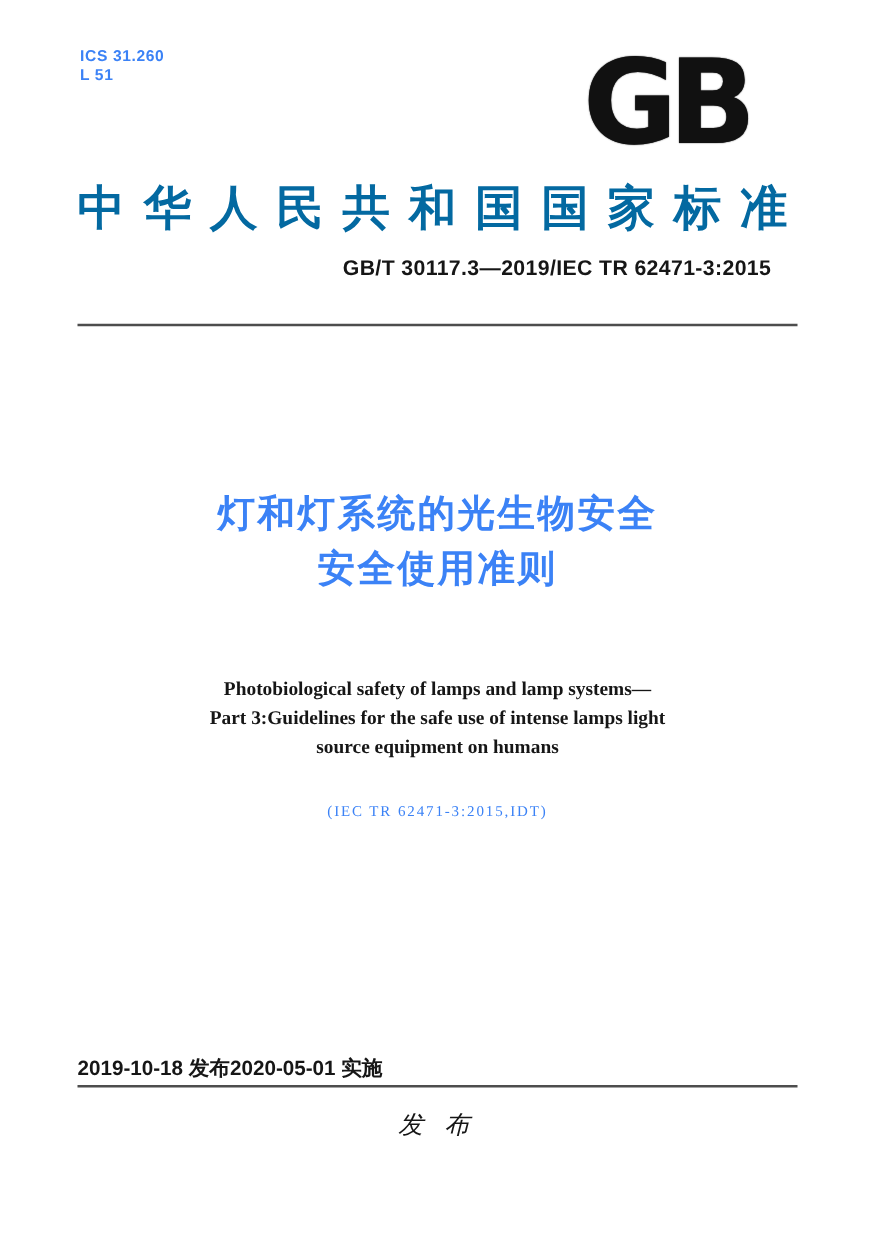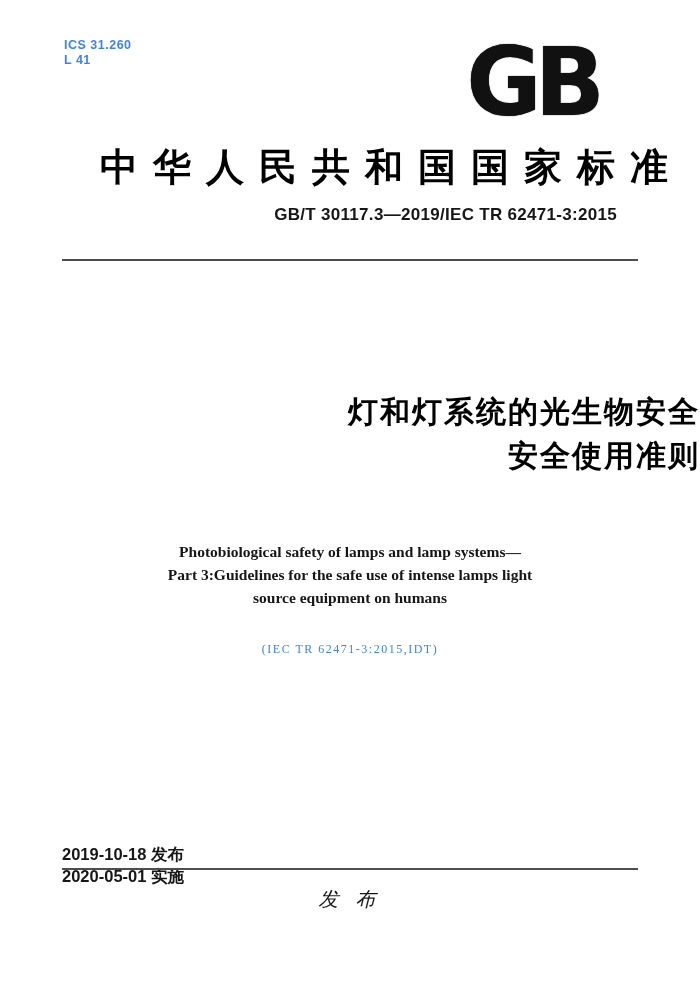--- a/index.html
+++ b/index.html
@@ -20,77 +20,77 @@
     font-family:"DejaVu Sans",sans-serif;font-weight:bold;
     font-size:92px;line-height:86px;letter-spacing:-7px;
     color:#111;transform:scaleY(1.02);
     text-shadow:0 0 1px #000;
   }
   
   .cn-heading{
     position:absolute;left:62px;top:144px;width:600px;
     font-family:"Liberation Serif",serif;font-weight:bold;
     font-size:38px;line-height:46px;letter-spacing:15px;
-    white-space:nowrap;color:#000000;margin-left:38px;
+    white-space:nowrap;color:#0369a1;
   }
   
   .std-code{
     position:absolute;right:83px;top:205px;
     font-family:"Liberation Sans",sans-serif;font-weight:bold;
     font-size:17px;letter-spacing:0.3px;color:#161616;
   }
   .rule{
     position:absolute;left:62px;width:576px;height:2px;background:#4d4d4d;
   }
   .rule-top{top:259px;}
   .rule-bottom{top:868px;}
   
   .cn-title{
-    position:absolute;left:0;top:390px;width:700px;text-align:right;
+    position:absolute;left:0;top:390px;width:700px;text-align:center;
     font-family:"Liberation Sans",sans-serif;font-weight:bold;
-    font-size:30px;line-height:44px;letter-spacing:2px;color:#000000;
+    font-size:30px;line-height:44px;letter-spacing:2px;color:#3b82f6;
   }
   
   .en-title{
     position:absolute;left:0;top:540px;width:700px;text-align:center;
     font-family:Liberation Serif, serif;font-weight:bold;
     font-size:15.5px;line-height:23px;color:#161616;
   }
   
   .adoption-note{
     position:absolute;left:0;top:642px;width:700px;text-align:center;
     font-family:"Liberation Serif",serif;font-size:12px;
     letter-spacing:1.5px;color:#3b82f6;
   }
   
   .dates-row{
     position:absolute;left:62px;top:844px;width:576px;
-    display:flex;justify-content:flex-end;
+    display:flex;justify-content:flex-start;
     font-family:"Liberation Sans",sans-serif;font-weight:bold;
-    font-size:16.5px;color:#161616;flex-direction:column;
+    font-size:16.5px;color:#161616;
   }
   
   .publisher{
     position:absolute;left:0;top:886px;width:700px;
     display:flex;justify-content:center;align-items:center;gap:16px;
     font-family:"Liberation Serif",serif;color:#161616;
   }
   .issuers{text-align:center;font-size:20px;line-height:23px;font-weight:500;}
   .issuer-line-1{letter-spacing:3.5px;}
   .issuer-line-2{letter-spacing:0.5px;}
   .issue-label{font-size:20px;letter-spacing:6px;white-space:nowrap;font-style:italic;}
 </style>
 </head>
 <body>
 
 <div class="page">
 
   <div class="ics-block">
     <div>ICS 31.260</div>
-    <div>L 41</div>
+    <div>L 51</div>
   </div>
 
   <div class="gb-logo">GB</div>
 
   <div class="cn-heading">中华人民共和国国家标准</div>
 
   <div class="std-code">GB/T 30117.3—2019/IEC TR 62471-3:2015</div>
 
   <div class="rule rule-top"></div>
 

